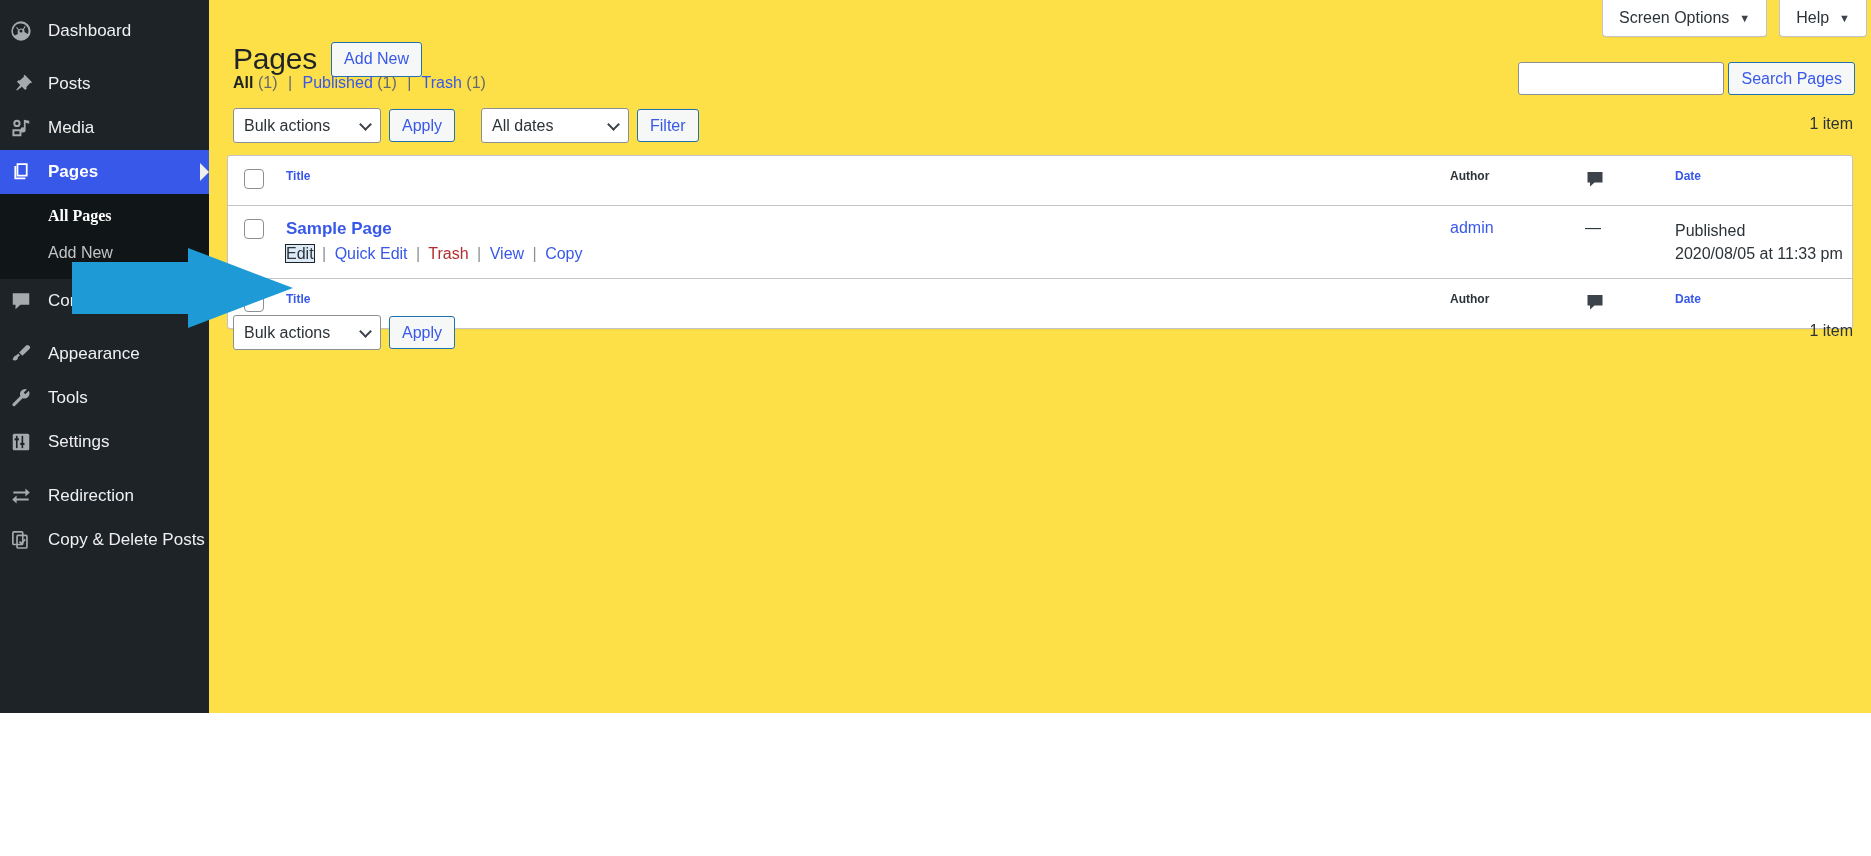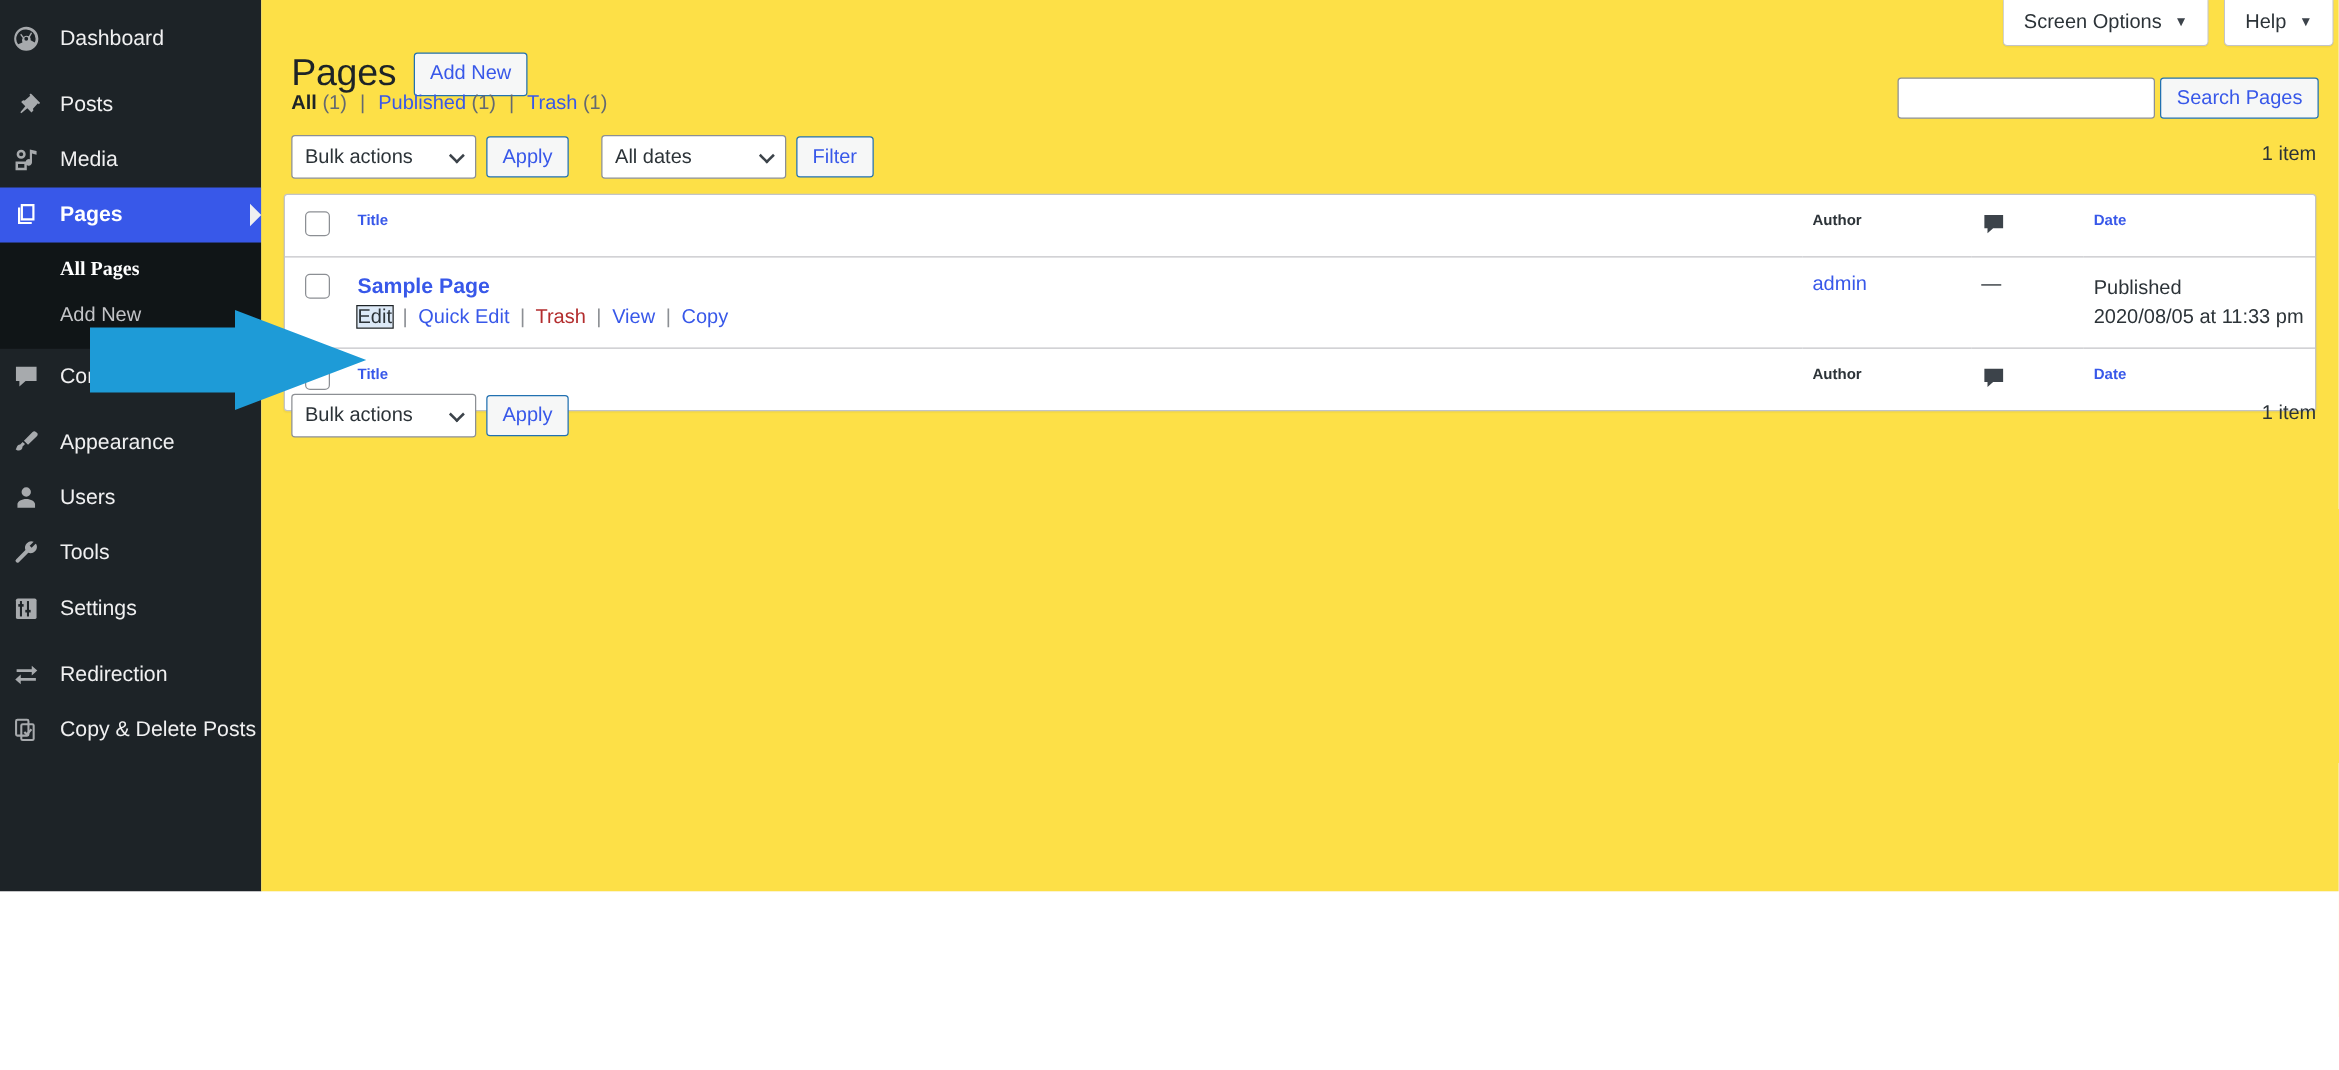--- a/index.html
+++ b/index.html
@@ -218,28 +218,20 @@
       <div class="menu-item">
         <span class="mi-icon">
           <svg width="22" height="22" viewBox="0 0 20 20" fill="currentColor">
               <path d="M17 2.3c-.7-.7-1.7-.6-2.4 0L8.3 8.7l3 3 6.4-6.3c.7-.7.8-1.7.3-2.4l-1-.7zM7.4 9.6l-1.8 1.8a2.6 2.6 0 00-1.8.8c-.9.9-.7 2-1.5 2.7 1 1.1 3 1.3 4.2.1.6-.6.8-1.3.7-2l1.9-1.9-1.7-1.5z"></path>
             </svg>
         </span>
         <span class="mi-label">Appearance</span>
       </div>
 
 
-      <div class="menu-item">
-        <span class="mi-icon">
-          <svg width="22" height="22" viewBox="0 0 20 20" fill="currentColor">
-              <path d="M10 2.6a3.4 3.4 0 100 6.8 3.4 3.4 0 000-6.8zM10 11c-3.3 0-6.4 1.7-6.4 3.8v2.6h12.8v-2.6c0-2.1-3.1-3.8-6.4-3.8z"></path>
-            </svg>
-        </span>
-        <span class="mi-label">Users</span>
-      </div>
 
       <div class="menu-item">
         <span class="mi-icon">
           <svg width="22" height="22" viewBox="0 0 20 20" fill="currentColor">
               <path d="M16.8 3.6l-2.9 2.9-1.4-1.4 2.9-2.9a4.6 4.6 0 00-6 5.9L2.6 15a1.4 1.4 0 002 2l6.9-6.8a4.6 4.6 0 005.9-6l-.6-.6z"></path>
             </svg>
         </span>
         <span class="mi-label">Tools</span>
       </div>
 

